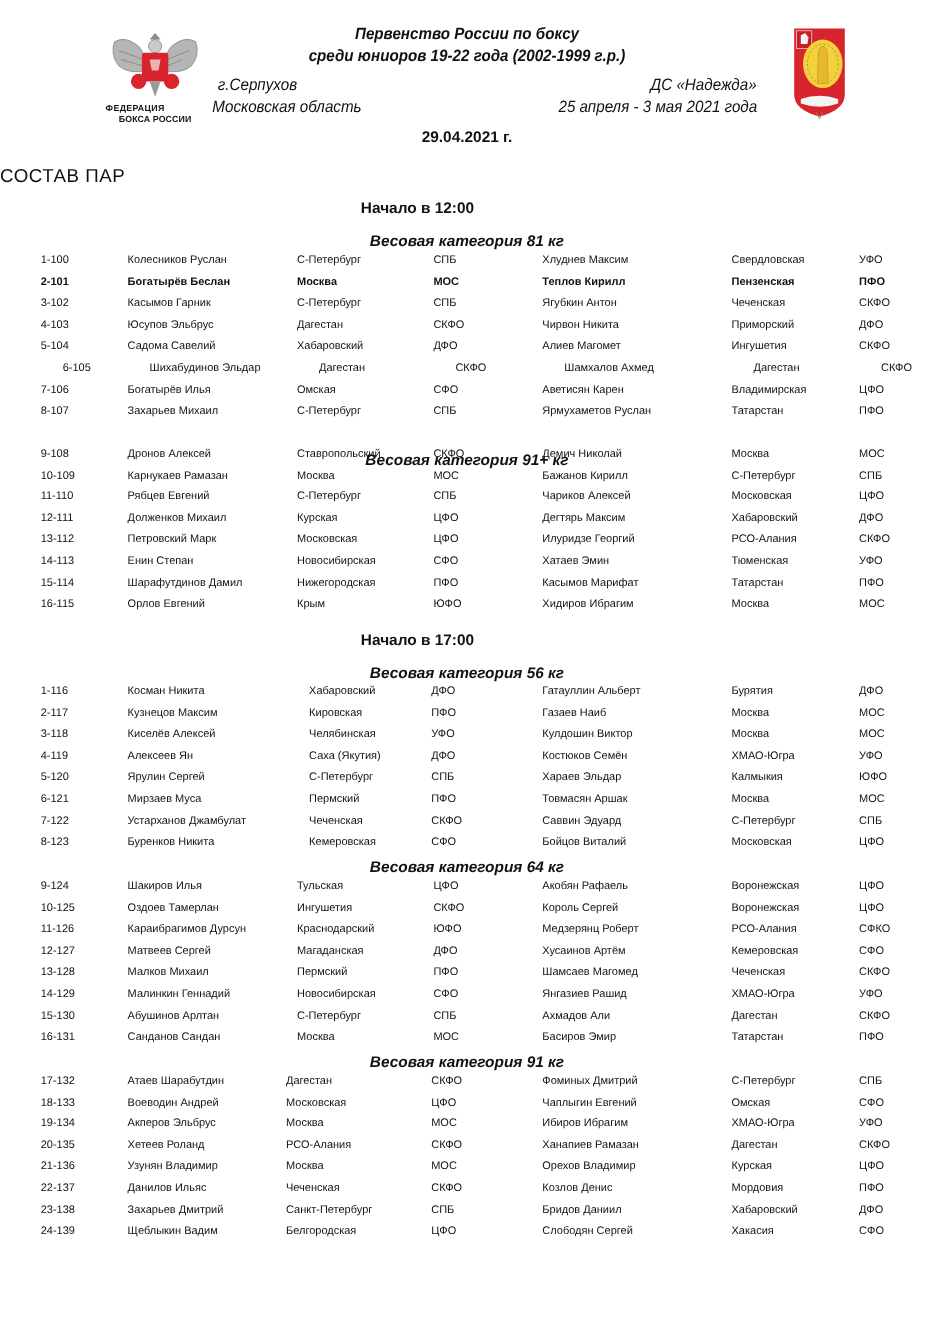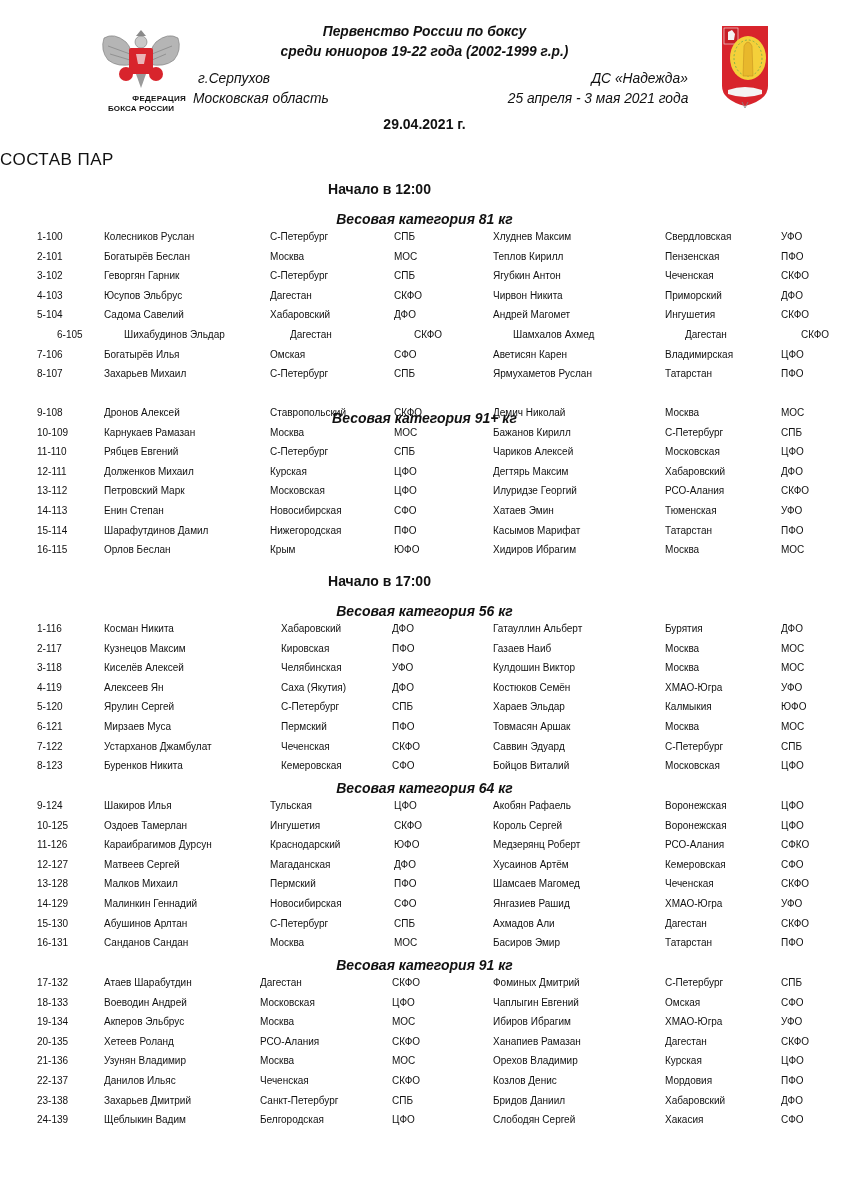--- a/index.html
+++ b/index.html
@@ -14,21 +14,21 @@
     }
     .hdr-it { font-style: italic; font-size: 15px; transform-origin: left; transform: scaleX(0.92); white-space: nowrap; }
     .hdr-it.right { text-align: right; transform-origin: right; }
     .date { left: 0; width: 849px; text-align: center; font-weight: bold; font-size: 14px; top: 116px; }
     .title { left: 0; width: 849px; font-size: 17px; top: 150px; letter-spacing: 0.5px; }
     .start { left: 0; width: 759px; text-align: center; font-weight: bold; font-size: 14px; }
     .cat { left: 0; width: 849px; text-align: center; font-weight: bold; font-style: italic; font-size: 14px; }
     .row { left: 0; width: 849px; height: 19.6px; font-size: 10px; white-space: nowrap; }
     .row span { position: absolute; top: 0; }
     .c-num { left: 37px; }
-    .c-n1 { left: 104px; }
+    .c-n1 { left: 116px; }
     .c-r1 { left: 270px; }
     .c-f1 { left: 394px; }
     .c-n2 { left: 493px; }
     .c-r2 { left: 665px; }
     .c-f2 { left: 781px; }
     .row.shift .c-r1 { left: 281px; }
     .row.shift .c-f1 { left: 392px; }
     .row.narrow .c-r1 { left: 260px; }
     .row.narrow .c-f1 { left: 392px; }
     .logo-left { left: 96px; top: 24px; width: 90px; height: 90px; }
@@ -43,21 +43,21 @@
     <path d="M8 14 Q18 8 30 18 Q36 24 38 40 Q22 44 12 36 Q4 26 8 14 Z" fill="#b5b5b5" stroke="#777" stroke-width="0.6"></path>
     <path d="M82 14 Q72 8 60 18 Q54 24 52 40 Q68 44 78 36 Q86 26 82 14 Z" fill="#b5b5b5" stroke="#777" stroke-width="0.6"></path>
     <path d="M12 22 L34 30 M14 30 L34 36 M70 30 L56 36 M76 22 L56 30" stroke="#888" stroke-width="0.8"></path>
     <circle cx="45" cy="18" r="6" fill="#c9c9c9" stroke="#777" stroke-width="0.6"></circle>
     <rect x="33" y="24" width="24" height="26" rx="2" fill="#d8242c"></rect>
     <path d="M40 30 L50 30 L48 40 L42 40 Z" fill="#f2f2f2" opacity="0.7"></path>
     <circle cx="30" cy="50" r="7" fill="#d8242c"></circle>
     <circle cx="60" cy="50" r="7" fill="#d8242c"></circle>
     <path d="M40 50 L45 64 L50 50" fill="#9a9a9a"></path>
   </svg>
-  <div style="position:absolute; left:0; top:70px; width:90px; text-align:right; font-size:8px; font-weight:bold; letter-spacing:0.3px;">ФЕДЕРАЦИЯ</div>
+  <div style="position:absolute; left:0; top:70px; width:90px; text-align:left; font-size:8px; font-weight:bold; letter-spacing:0.3px;">ФЕДЕРАЦИЯ</div>
   <div style="position:absolute; left:0; top:80px; width:90px; text-align:center; font-size:8px; font-weight:bold; letter-spacing:0.1px;">БОКСА РОССИИ</div>
 </div>
 
 <div class="abs logo-right">
   <svg width="50" height="86" viewBox="0 0 50 86">
     <path d="M2 2 L48 2 L48 62 Q48 76 25 82 Q2 76 2 62 Z" fill="#d8242c"></path>
     <rect x="4" y="4" width="14" height="16" fill="#c81e26" stroke="#f4f4f4" stroke-width="0.6"></rect>
     <path d="M8 8 L12 6 L15 10 L14 16 L8 16 Z" fill="#f4f4f4"></path>
     <ellipse cx="28" cy="34" rx="18" ry="22" fill="#f4d03a"></ellipse>
     <ellipse cx="28" cy="34" rx="14" ry="18" fill="none" stroke="#6aa84f" stroke-width="0.8" stroke-dasharray="2 2"></ellipse>
@@ -82,53 +82,53 @@
     <div class="abs cat" style="top: 211px;">Весовая категория 81 кг</div>
     <div class="abs row" style="top: 231px;">
       <span class="c-num">1-100</span>
       <span class="c-n1">Колесников Руслан</span>
       <span class="c-r1">С-Петербург</span>
       <span class="c-f1">СПБ</span>
       <span class="c-n2">Хлуднев Максим</span>
       <span class="c-r2">Свердловская</span>
       <span class="c-f2">УФО</span>
     </div>
-    <div class="abs row" style="top: 250.6px;">
+    <div class="abs row" style="top: 250.6px; font-weight: bold;">
       <span class="c-num">2-101</span>
       <span class="c-n1">Богатырёв Беслан</span>
       <span class="c-r1">Москва</span>
       <span class="c-f1">МОС</span>
       <span class="c-n2">Теплов Кирилл</span>
       <span class="c-r2">Пензенская</span>
       <span class="c-f2">ПФО</span>
     </div>
     <div class="abs row" style="top: 270.2px;">
       <span class="c-num">3-102</span>
-      <span class="c-n1">Геворгян Гарник</span>
+      <span class="c-n1">Касымов Гарник</span>
       <span class="c-r1">С-Петербург</span>
       <span class="c-f1">СПБ</span>
       <span class="c-n2">Ягубкин Антон</span>
       <span class="c-r2">Чеченская</span>
       <span class="c-f2">СКФО</span>
     </div>
     <div class="abs row" style="top: 289.8px;">
       <span class="c-num">4-103</span>
       <span class="c-n1">Юсупов Эльбрус</span>
       <span class="c-r1">Дагестан</span>
       <span class="c-f1">СКФО</span>
       <span class="c-n2">Чирвон Никита</span>
       <span class="c-r2">Приморский</span>
       <span class="c-f2">ДФО</span>
     </div>
     <div class="abs row" style="top: 309.4px;">
       <span class="c-num">5-104</span>
       <span class="c-n1">Садома Савелий</span>
       <span class="c-r1">Хабаровский</span>
       <span class="c-f1">ДФО</span>
-      <span class="c-n2">Андрей Магомет</span>
+      <span class="c-n2">Алиев Магомет</span>
       <span class="c-r2">Ингушетия</span>
       <span class="c-f2">СКФО</span>
     </div>
     <div class="abs row" style="top: 329px; margin-left: 20px;">
       <span class="c-num">6-105</span>
       <span class="c-n1">Шихабудинов Эльдар</span>
       <span class="c-r1">Дагестан</span>
       <span class="c-f1">СКФО</span>
       <span class="c-n2">Шамхалов Ахмед</span>
       <span class="c-r2">Дагестан</span>
@@ -211,21 +211,21 @@
       <span class="c-num">15-114</span>
       <span class="c-n1">Шарафутдинов Дамил</span>
       <span class="c-r1">Нижегородская</span>
       <span class="c-f1">ПФО</span>
       <span class="c-n2">Касымов Марифат</span>
       <span class="c-r2">Татарстан</span>
       <span class="c-f2">ПФО</span>
     </div>
     <div class="abs row" style="top: 544.2px;">
       <span class="c-num">16-115</span>
-      <span class="c-n1">Орлов Беслан</span>
+      <span class="c-n1">Орлов Евгений</span>
       <span class="c-r1">Крым</span>
       <span class="c-f1">ЮФО</span>
       <span class="c-n2">Хидиров Ибрагим</span>
       <span class="c-r2">Москва</span>
       <span class="c-f2">МОС</span>
     </div>
     <div class="abs start" style="top: 573px;">Начало в 17:00</div>
     <div class="abs cat" style="top: 603px;">Весовая категория 56 кг</div>
     <div class="abs row shift" style="top: 623px;">
       <span class="c-num">1-116</span>

